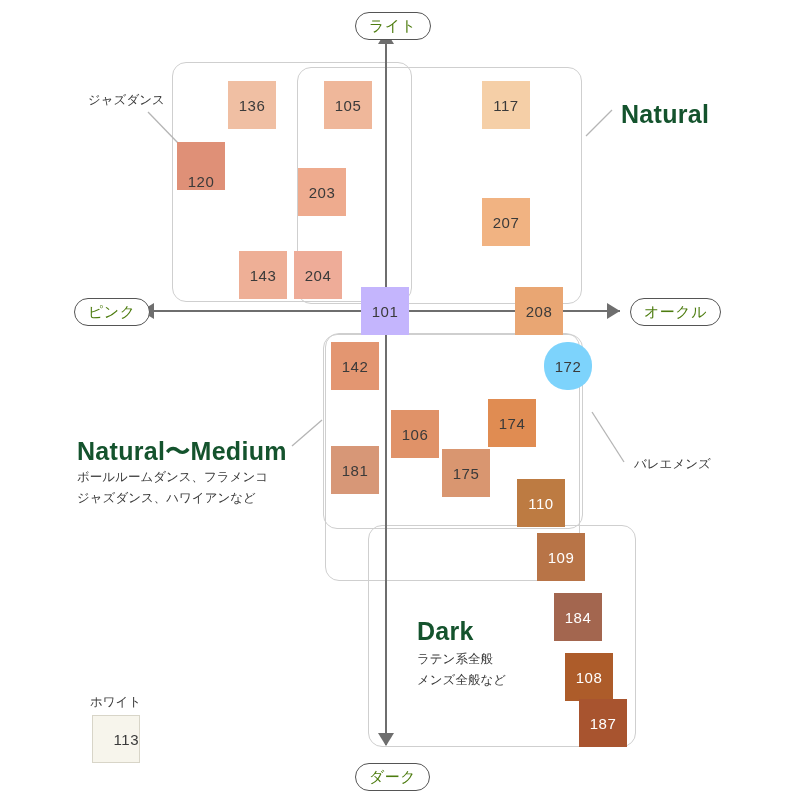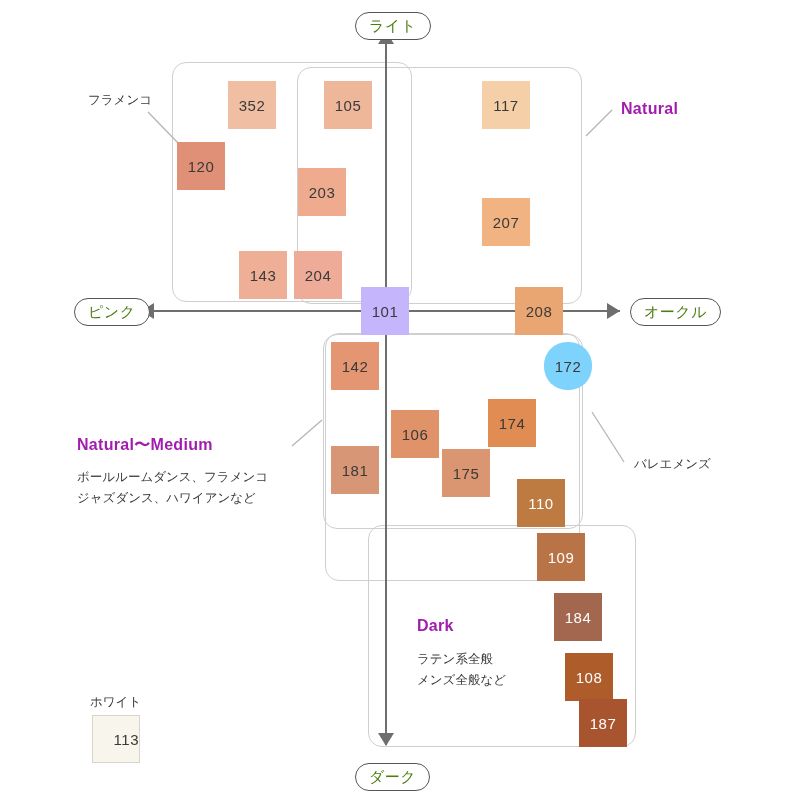--- a/index.html
+++ b/index.html
@@ -70,23 +70,23 @@
     letter-spacing:.5px;
     color:#3a3a3a;
     box-sizing:border-box;
   }
   .swatch.light-text{color:#ffffff;}
   .swatch.bordered{border:1px solid #d8d5c8;}
 
   
   .cat-title{
     position:absolute;
-    font-size:16px;
+    font-size:25px;
     font-weight:bold;
-    color:#a21caf;
+    color:#14532d;
     white-space:nowrap;
     letter-spacing:.3px;
   }
   .cat-lines{
     position:absolute;
     font-size:12.5px;
     color:#3a3a3a;
     line-height:1.65;
     white-space:nowrap;
   }
@@ -131,21 +131,21 @@
   <div class="pill" style="left:74px;top:298px;">ピンク</div>
   <div class="pill" style="left:630px;top:298px;">オークル</div>
 
   <svg width="800" height="800" style="position:absolute;left:0;top:0;pointer-events:none;">
     <line x1="148" y1="112" x2="178" y2="143" stroke="#b5b5b5" stroke-width="1.3"></line>
     <line x1="586" y1="136" x2="612" y2="110" stroke="#b5b5b5" stroke-width="1.3"></line>
     <line x1="292" y1="446" x2="322" y2="420" stroke="#b5b5b5" stroke-width="1.3"></line>
     <line x1="592" y1="412" x2="624" y2="462" stroke="#b5b5b5" stroke-width="1.3"></line>
   </svg>
 
-  <div class="plain-label" style="left:88px;top:92px;">フラメンコ</div>
+  <div class="plain-label" style="left:88px;top:92px;">ジャズダンス</div>
 
   <div class="cat-title" style="left:621px;top:100px;">Natural</div>
 
   <div class="cat-title" style="left:77px;top:435px;">Natural〜Medium</div>
   <div class="cat-lines" style="left:77px;top:467px;">
     <div>ボールルームダンス、フラメンコ</div>
     <div>ジャズダンス、ハワイアンなど</div>
   </div>
 
   <div class="plain-label" style="left:634px;top:456px;">バレエメンズ</div>
@@ -153,29 +153,29 @@
   <div class="cat-title" style="left:417px;top:617px;">Dark</div>
   <div class="cat-lines" style="left:417px;top:649px;">
     <div>ラテン系全般</div>
     <div>メンズ全般など</div>
   </div>
 
   <div class="white-cap" style="left:90px;top:694px;">ホワイト</div>
 
   <div id="swatch-layer">
       <div class="swatch" style="left: 228px; top: 81px; background: rgb(240, 191, 163);">
-        <span>352</span>
+        <span>136</span>
       </div>
       <div class="swatch" style="left: 324px; top: 81px; background: rgb(239, 183, 154);">
         <span>105</span>
       </div>
       <div class="swatch" style="left: 482px; top: 81px; background: rgb(245, 207, 167);">
         <span>117</span>
       </div>
-      <div class="swatch" style="left: 177px; top: 142px; background: rgb(223, 144, 119);">
+      <div class="swatch" style="left: 177px; top: 142px; background: rgb(223, 144, 119); align-items: flex-end;">
         <span>120</span>
       </div>
       <div class="swatch" style="left: 298px; top: 168px; background: rgb(238, 171, 142);">
         <span>203</span>
       </div>
       <div class="swatch" style="left: 482px; top: 198px; background: rgb(241, 179, 130);">
         <span>207</span>
       </div>
       <div class="swatch" style="left: 239px; top: 251px; background: rgb(238, 175, 150);">
         <span>143</span>

